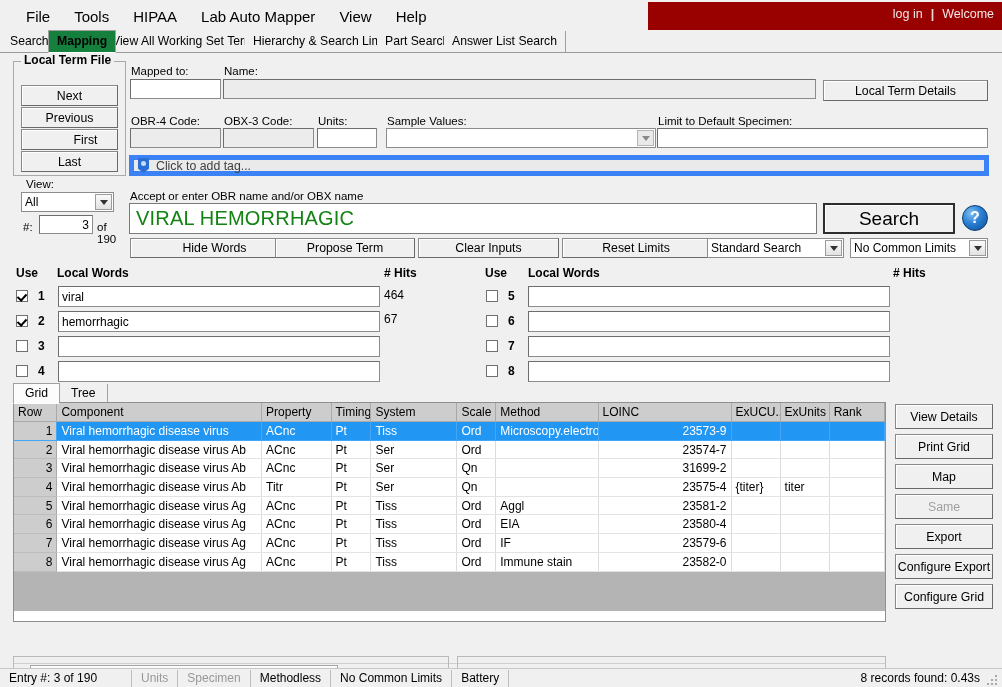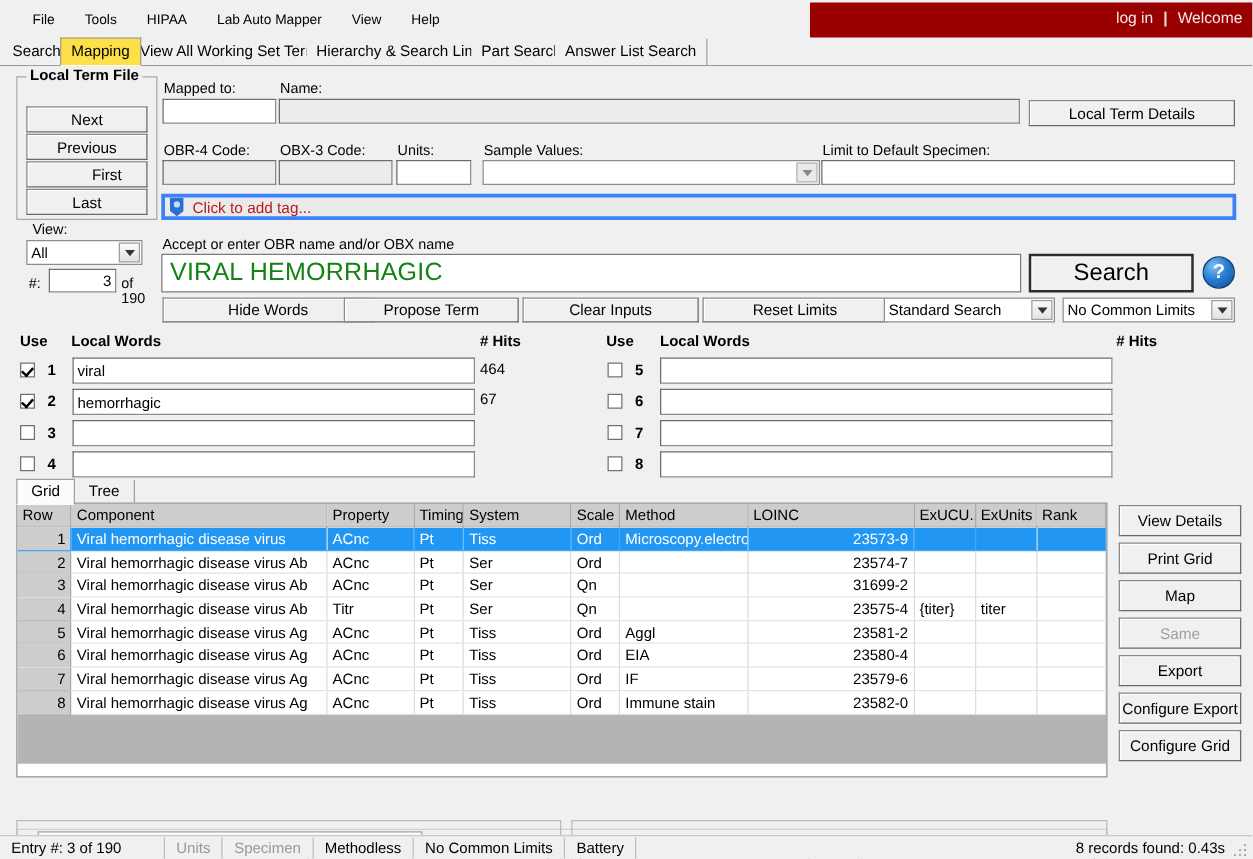--- a/index.html
+++ b/index.html
@@ -25,44 +25,44 @@
     display: flex; align-items: center; gap: 8px;
   }
   .banner-inner .sep { color:#e9dada; font-weight: bold; }
 
   
   .menubar {
     position: absolute; left:0; top: 5px; height: 22px; width: 648px;
     display: flex; align-items: center; padding-left: 14px; gap: 0px;
   }
   .menubar .mi {
-    padding: 2px 12px; font-size: 11px; cursor: default; color:#000;
+    padding: 2px 12px; font-size: 15px; cursor: default; color:#000;
   }
 
   
   .tabstrip {
     position: absolute; left:0; top: 31px; width:1002px; height: 22px;
     border-bottom: 1px solid #9b9b9b;
     background: #f0f0f0;
   }
   .tab {
     position: absolute; top: 0px; height: 21px;
     padding: 3px 8px 2px 8px;
     font-size: 12.2px; line-height: 15px;
     border-right: 1px solid #a0a0a0;
     color:#000; white-space: nowrap;
     background: #f0f0f0;
   }
   .tab.active {
-    background: #fde047;
+    background: #15803d;
     border-left: 1px solid #a0a0a0;
     border-top: 1px solid #a0a0a0;
     border-right: 1px solid #a0a0a0;
     border-bottom: 1px solid #fcfcfc;
-    height: 23px; top: -1px; z-index: 5;
+    height: 23px; top: -1px; z-index: 5; font-weight: bold;
   }
 
   
   .content {
     position: absolute; left:0; top:53px; width:1002px; height: 615px;
     background: #f0f0f0;
   }
   .groupbox-title {
     position: absolute; left: 8px; top: -8px;
     background: #f0f0f0; padding: 0 3px;
@@ -117,23 +117,23 @@
     color:#000;
   }
   .txt.readonly { background:#ececec; color:#555; }
 
   
   .fld-label { position:absolute; font-size: 11.5px; }
 
   
   .tagbar {
     position:absolute; left:129px; top:155px; width:860px; height:21px;
-    background:#eaeaea; border:3px solid #3b82f6;
+    background:#eaeaea; border:5px solid #3b82f6;
     display:flex; align-items:center; padding-left:4px; gap:7px;
-    color:#b91c1c; font-size:12.3px;
+    color:#404040; font-size:12.3px;
   }
   .tag-icon {
     width:11px; height:15px; background:#2a6fd6; position:relative;
     clip-path: polygon(0 0,100% 0,100% 72%,50% 100%,0 72%);
   }
   .tag-icon:after{
     content:""; position:absolute; left:3px; top:3px; width:5px;height:5px;
     border-radius:50%; background:#c8dcf7;
   }
 

